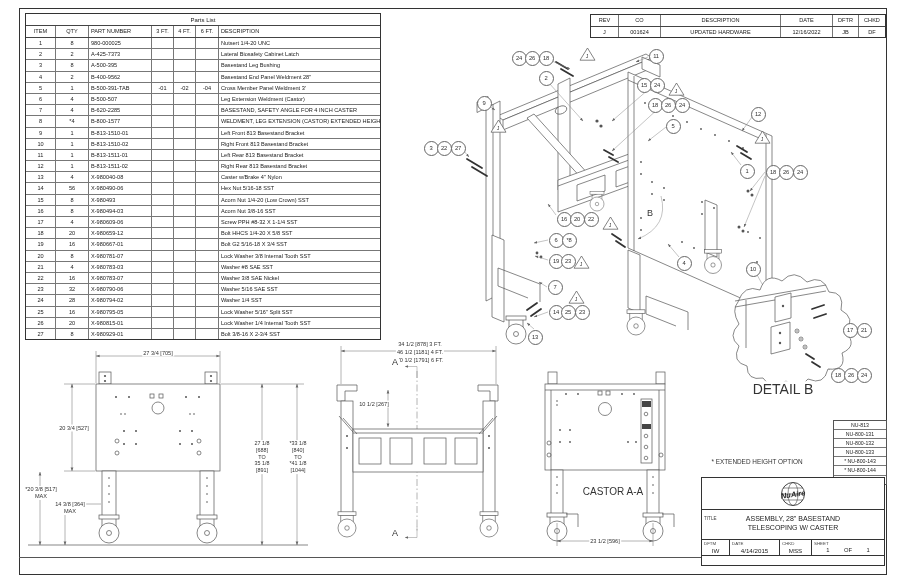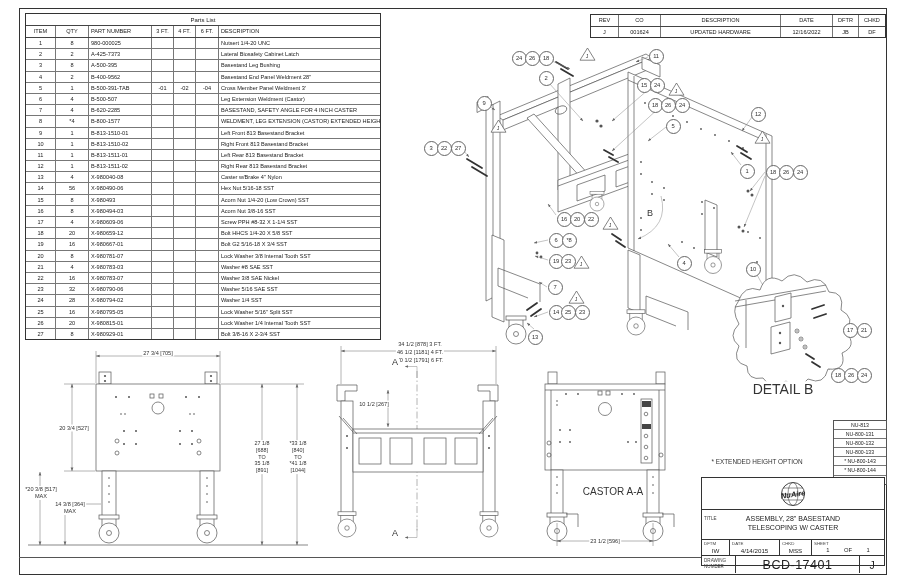--- a/index.html
+++ b/index.html
@@ -645,28 +645,20 @@
         <span class="val">MSS</span>
       </div>
       <div class="cell" style="flex:1">
         <span class="lbl">SHEET</span>
         <span class="sheet-vals">
           <span>1</span>
           <span>OF</span>
           <span>1</span>
         </span>
       </div>
-    </div>
-    <div class="tb-dn">
-      <div class="dnlbl">
-        <div>DRAWING</div>
-        <div>NUMBER</div>
-      </div>
-      <div class="dnval">BCD-17401</div>
-      <div class="dnrev">J</div>
     </div>
   </div>
 <div class="anno" style="left: 420px; top: 344px; font-size: 5.6px;">34 1/2 [878] 3 FT.</div>
     <div class="anno" style="left: 420px; top: 352px; font-size: 5.6px;">46 1/2 [1181] 4 FT.</div>
     <div class="anno" style="left: 420px; top: 360px; font-size: 5.6px;">70 1/2 [1791] 6 FT.</div>
     <div class="anno" style="left: 374px; top: 404px; font-size: 5.6px;">10 1/2 [267]</div>
     <div class="anno" style="left: 158px; top: 353px; font-size: 5.6px;">27 3/4 [705]</div>
     <div class="anno" style="left: 74px; top: 428px; font-size: 5.6px;">20 3/4 [527]</div>
     <div class="anno" style="left: 41px; top: 493px; font-size: 5.6px;">*20 3/8 [517]
 MAX</div>

